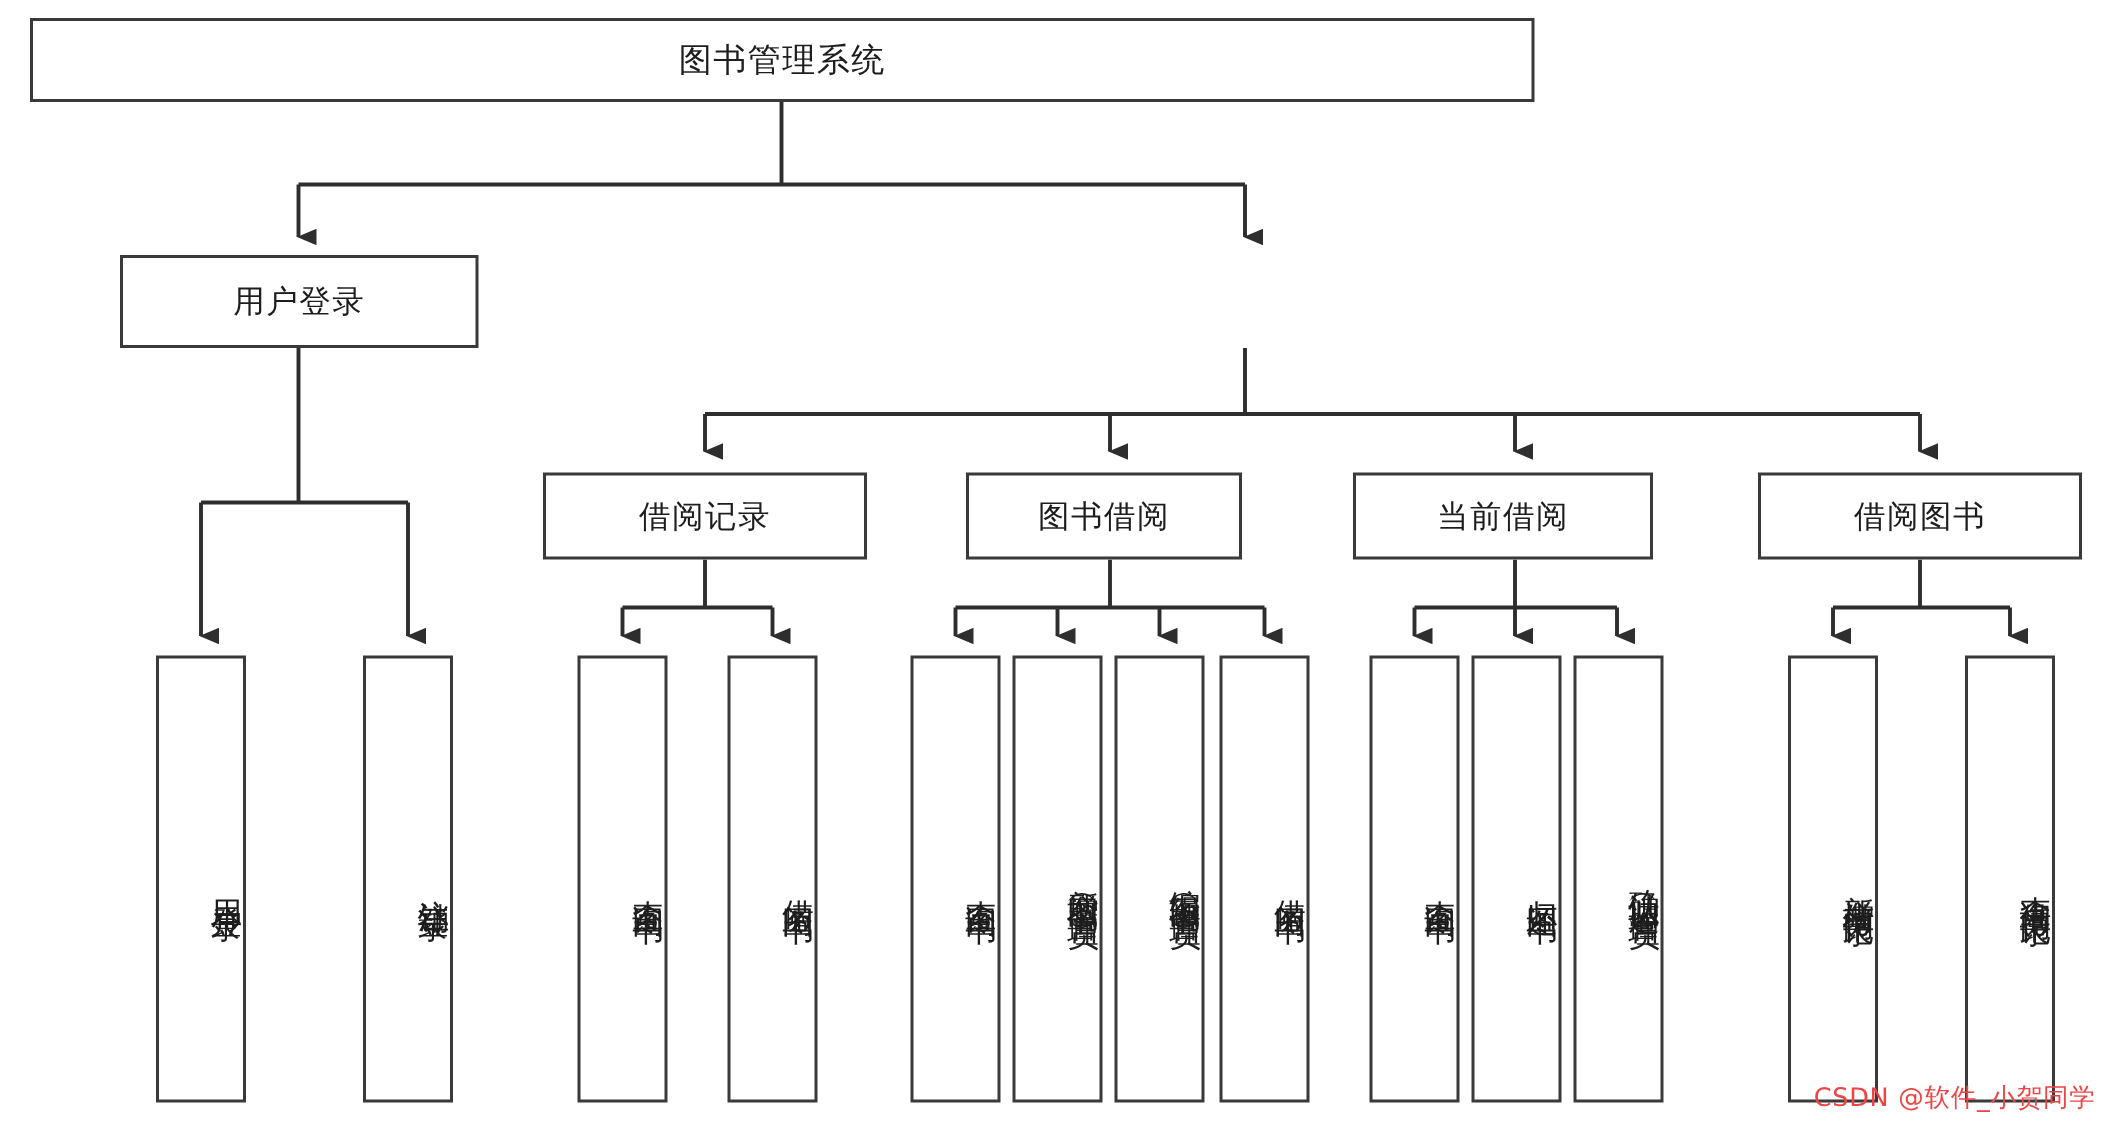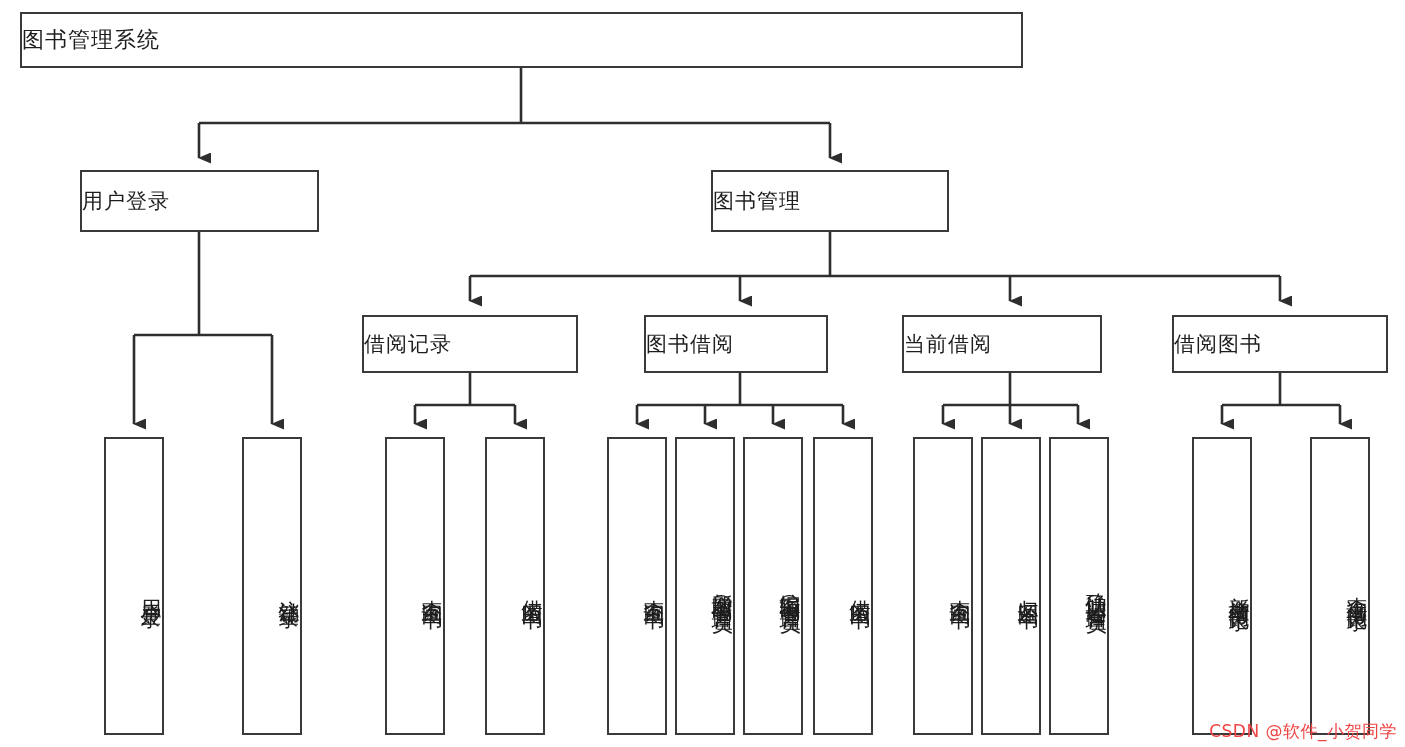--- a/index.html
+++ b/index.html
@@ -24,20 +24,21 @@
     height: 747px;
     pointer-events: none;
   }
   .node {
     position: absolute;
     box-sizing: border-box;
     background: #ffffff;
     border: 2px solid #3a3a3a;
     display: flex;
     align-items: center;
+    justify-content: center;
     color: #1d1d1d;
     text-align: center;
   }
   .node.h {
     
     font-size: 21px;
     letter-spacing: 1px;
   }
   .node.v {
     
@@ -127,23 +128,20 @@
   </svg>
 
   <div class="node h" id="root-node" style="left:20px; top:12px; width:1003px; height:56px;">
     <span>图书管理系统</span>
   </div>
 
   <div class="node h" style="left:80px; top:170px; width:239px; height:62px;">
     <span>用户登录</span>
   </div>
 
-  <div class="node h" style="left:711px; top:170px; width:238px; height:62px;">
-    <span>图书管理</span>
-  </div>
 
   <div class="node h" style="left:362px; top:315px; width:216px; height:58px;">
     <span>借阅记录</span>
   </div>
 
   <div class="node h" style="left:644px; top:315px; width:184px; height:58px;">
     <span>图书借阅</span>
   </div>
 
   <div class="node h" style="left:902px; top:315px; width:200px; height:58px;">

